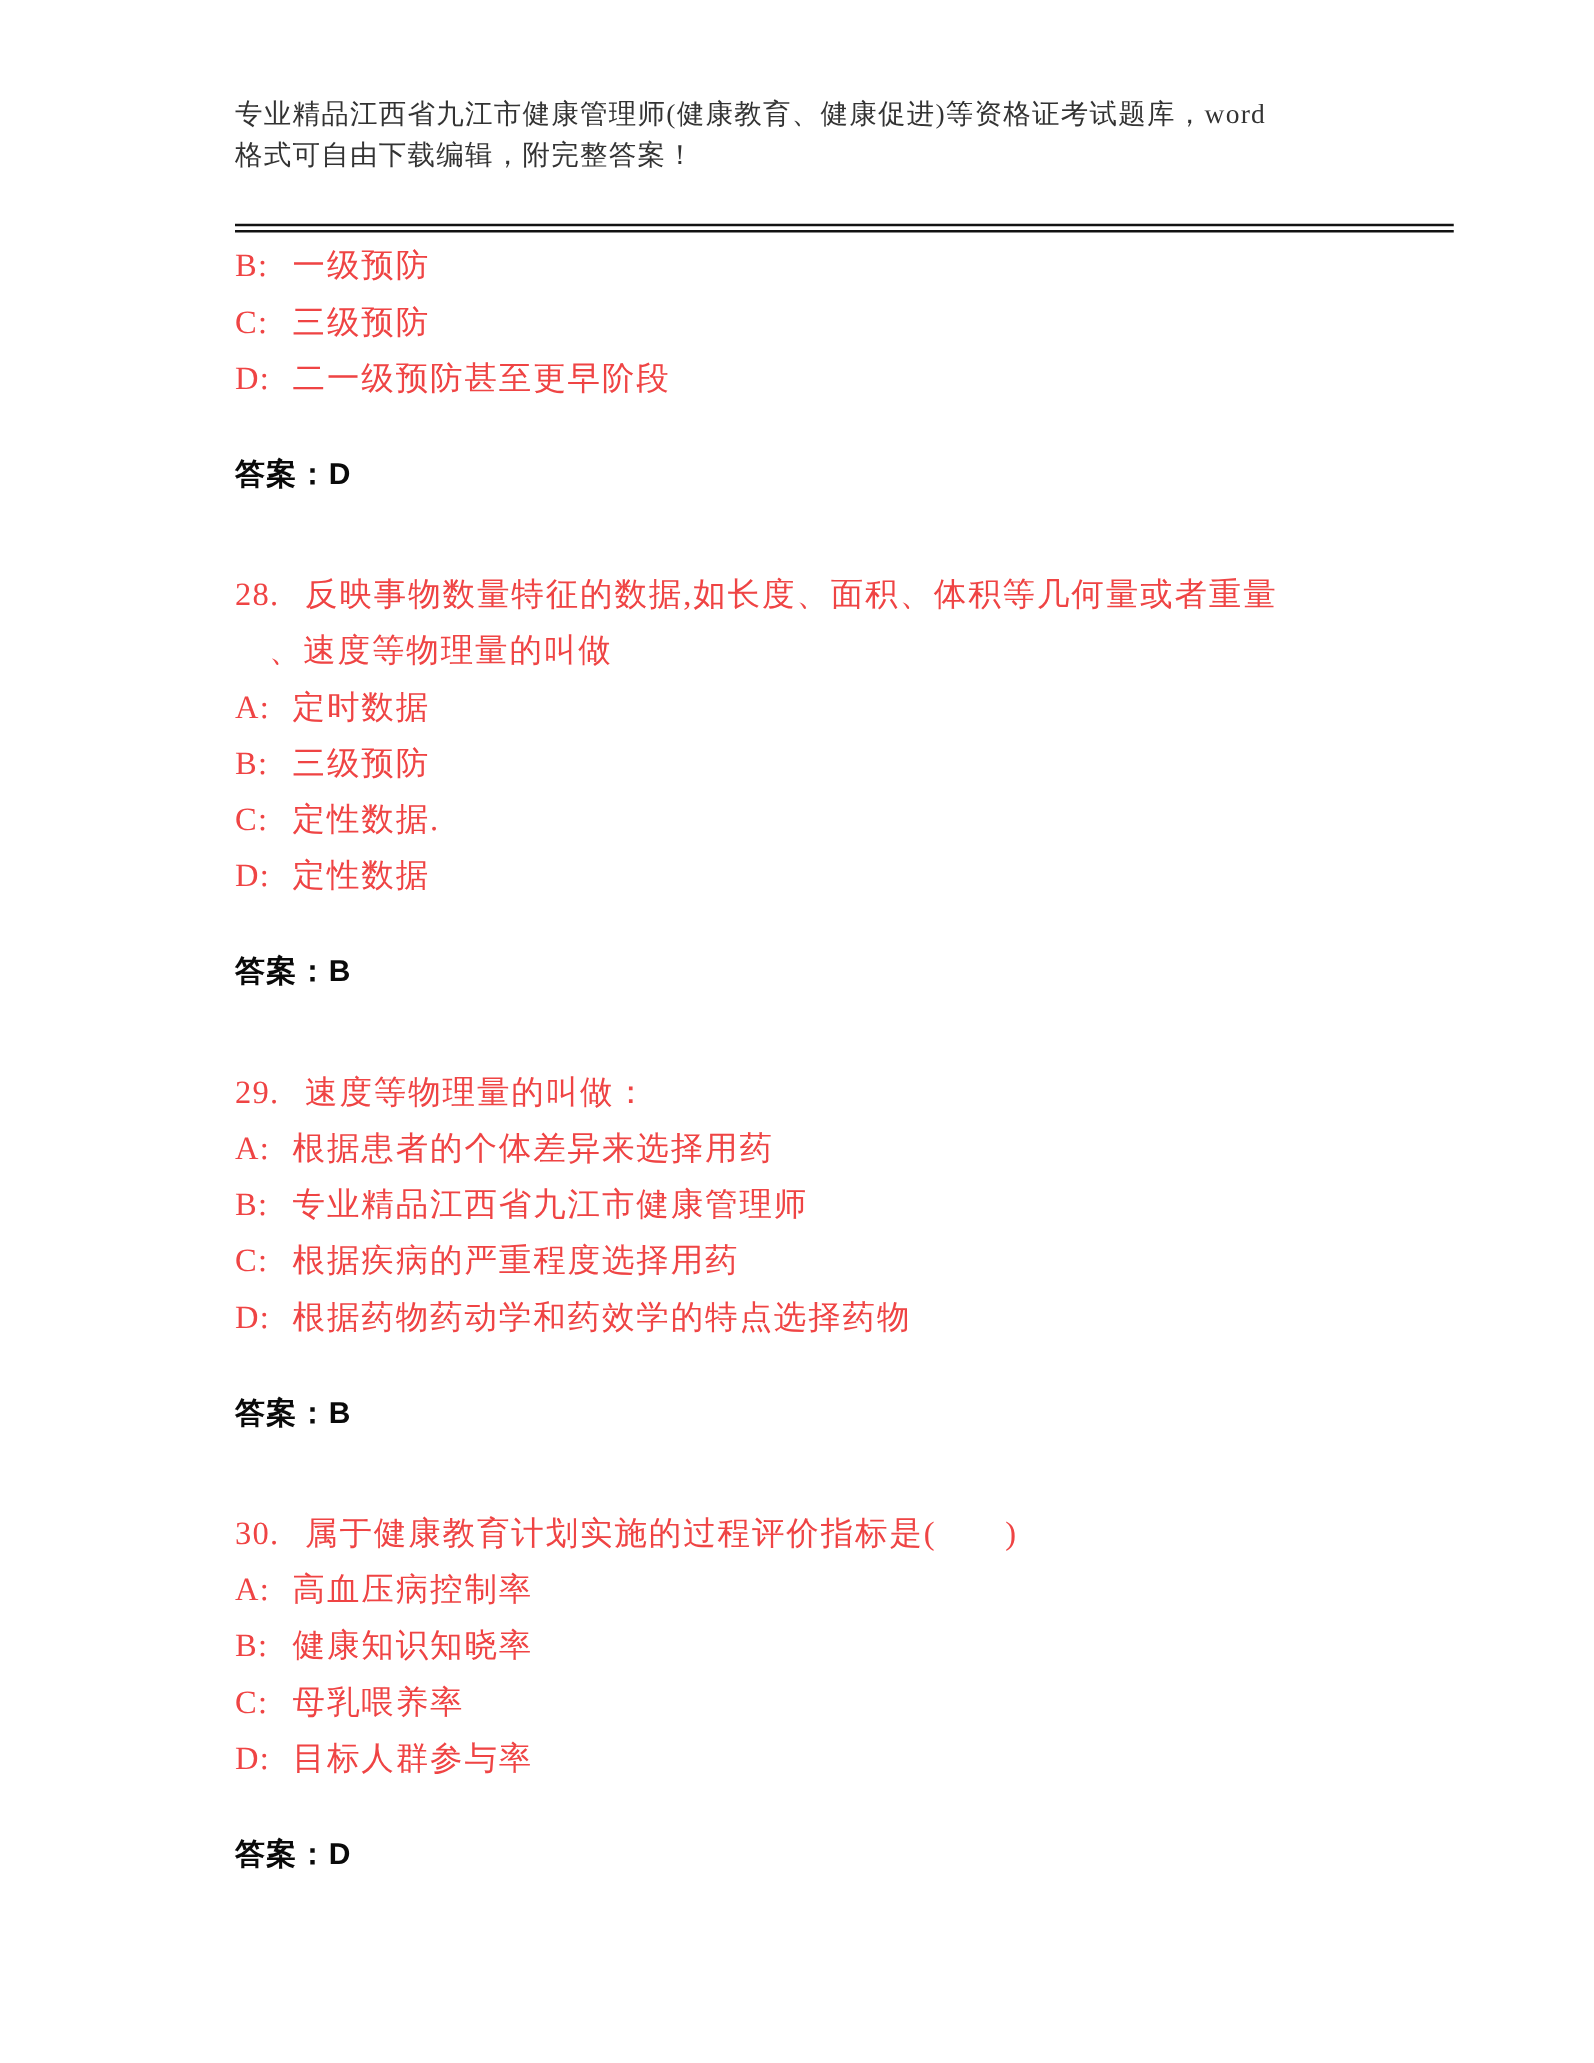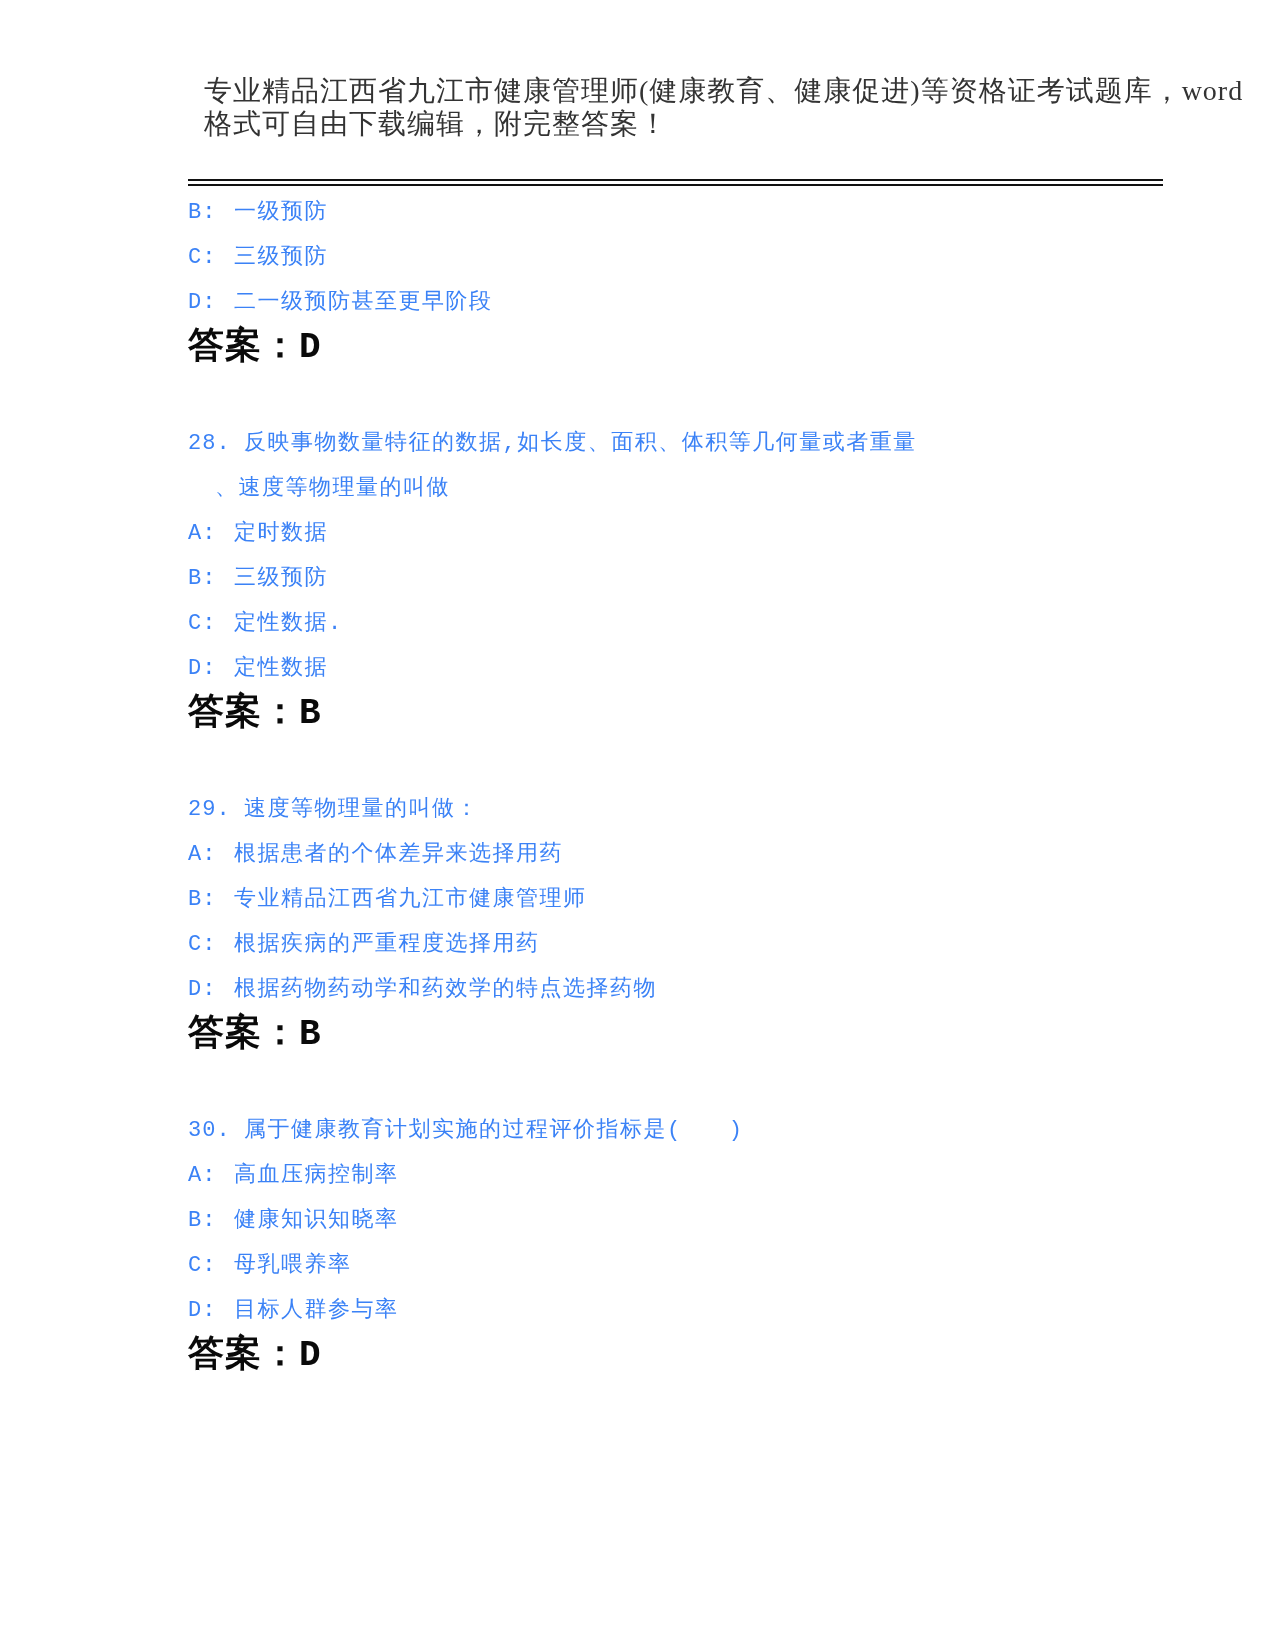--- a/index.html
+++ b/index.html
@@ -13,25 +13,24 @@
     height: 1650px;
     background: #ffffff;
     overflow: hidden;
     font-family: "Liberation Serif", "DejaVu Serif", serif;
   }
   .doc-header {
     position: absolute;
     left: 188px;
     top: 74px;
     width: 980px;
-    font-size: 28px;
+    font-size: 22px;
     line-height: 33px;
     letter-spacing: 1px;
     color: #333333;
-    margin-left: 16px;
   }
   .header-line { white-space: nowrap; }
   .header-rule {
     position: absolute;
     left: 188px;
     top: 179px;
     width: 975px;
     height: 3px;
     border-top: 2px solid #121212;
     border-bottom: 2px solid #121212;
@@ -40,43 +39,43 @@
     position: absolute;
     left: 188px;
     top: 190px;
     width: 1000px;
   }
   .qblock { margin: 0; }
   .qblock + .qblock { margin-top: 51px; }
   .line {
     height: 45px;
     line-height: 45px;
-    font-size: 22px;
+    font-size: 26px;
     letter-spacing: 1.5px;
-    color: #3b82f6;
+    color: #ef4444;
     white-space: nowrap;
-    font-family: Liberation Mono, monospace;
   }
   .qnum {
     display: inline-block;
     width: 56px;
     letter-spacing: 1px;
   }
   .olabel {
     display: inline-block;
     width: 46px;
     letter-spacing: 1px;
   }
   .cont { padding-left: 27px; }
   .answer {
-    font-family: Liberation Mono, monospace;
+    font-family: Liberation Sans, sans-serif;
     font-weight: 700;
-    font-size: 36px;
+    font-size: 24px;
     letter-spacing: 1px;
     color: #0a0a0a;
+    margin-top: 32px;
   }
 </style>
 </head>
 <body>
 
 <div class="page">
 
   <div class="doc-header">
     <div class="header-line">专业精品江西省九江市健康管理师(健康教育、健康促进)等资格证考试题库，word</div>
     <div class="header-line">格式可自由下载编辑，附完整答案！</div>

